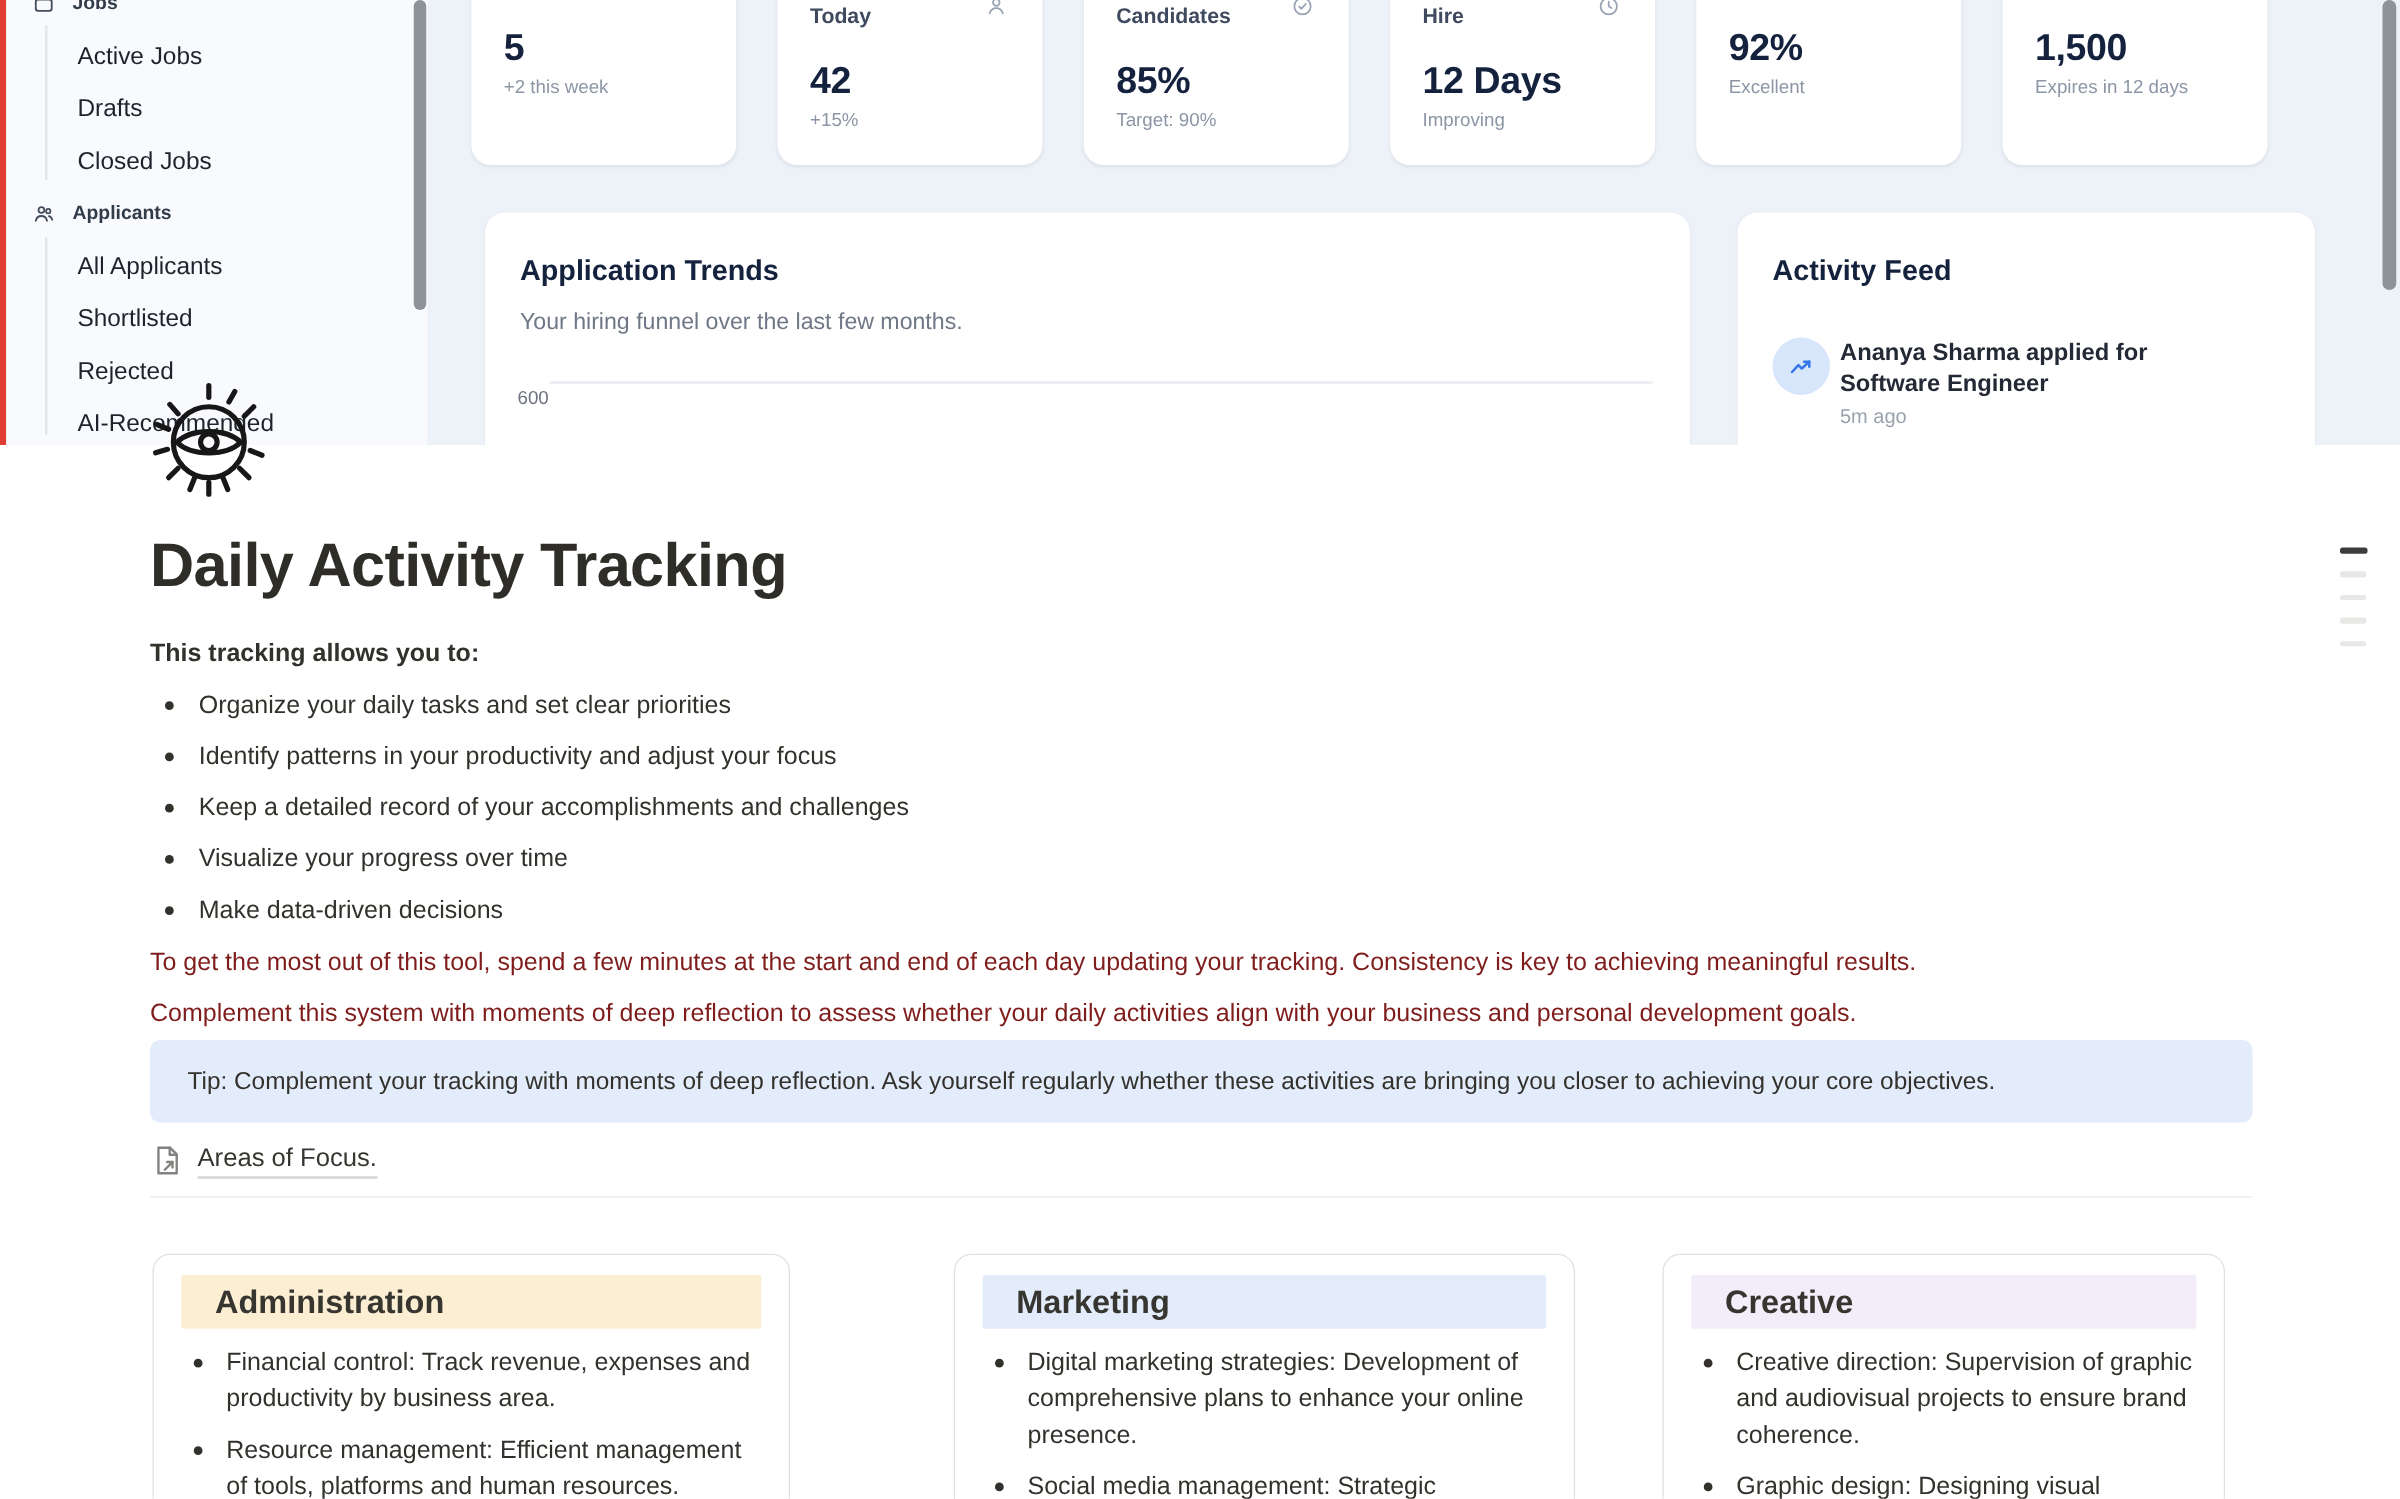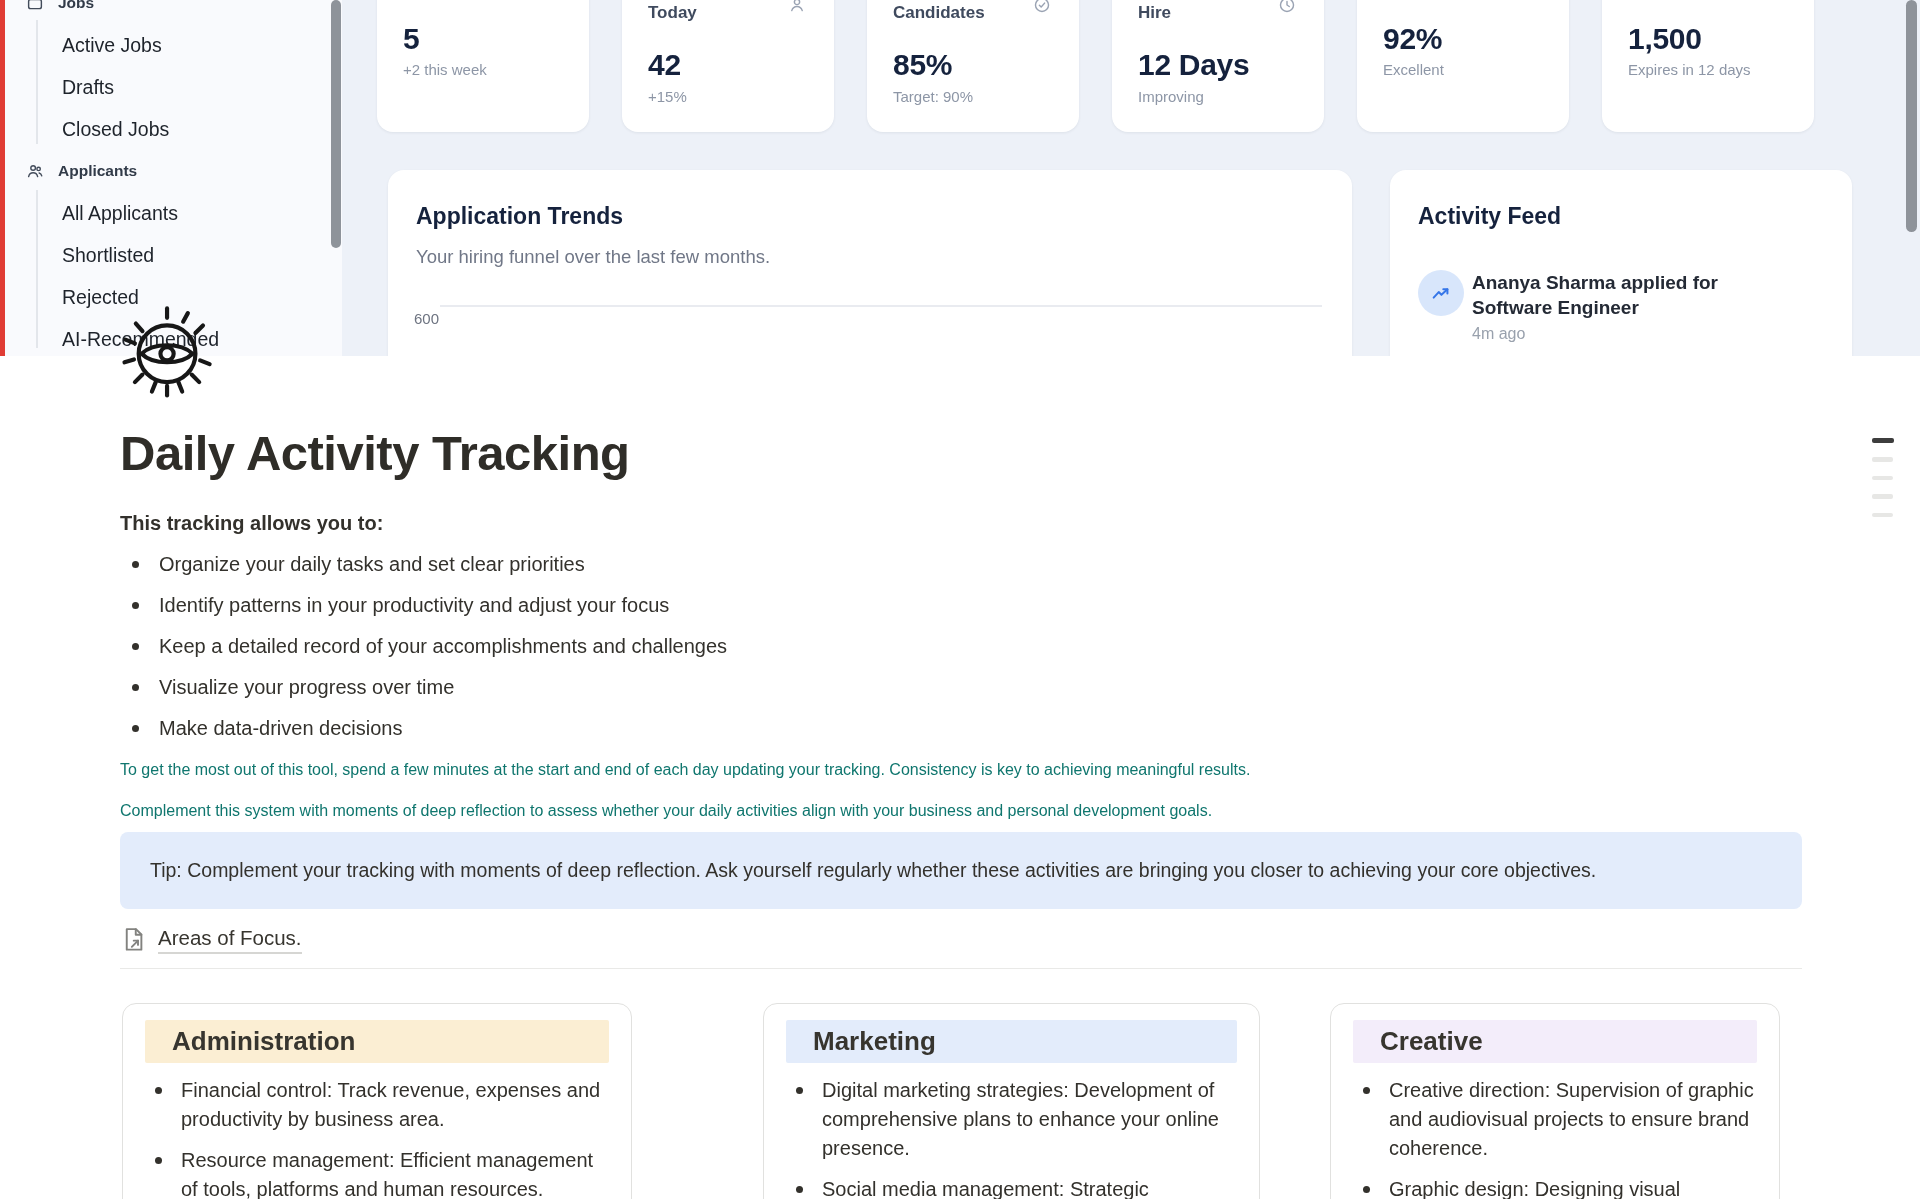--- a/index.html
+++ b/index.html
@@ -46,23 +46,23 @@
 
   
   .doc{position:absolute;left:0;top:356px;width:1920px;height:843px;background:#ffffff;}
   .doc-wrap{position:absolute;left:120px;top:0;width:1682px;}
   .doc-title{padding-top:66px;font-size:49px;line-height:62px;font-weight:700;color:#2f2d28;letter-spacing:-.5px;}
   .doc-intro{margin-top:28px;font-size:20px;font-weight:700;color:#33312c;}
   .doc-bullets{list-style:none;margin:14px 0 0 0;padding:0;}
   .doc-bullets li{position:relative;padding-left:39px;margin-bottom:11px;font-size:20px;line-height:30px;color:#33312c;}
   .doc-bullets li::before,.fc-bullets li::before{content:"";position:absolute;left:12px;top:12px;width:7px;height:7px;
       border-radius:50%;background:#33312c;}
-  .doc-p{margin:12px 0 0 0;font-size:16px;line-height:30px;color:#0f766e;}
+  .doc-p{margin:12px 0 0 0;font-size:20px;line-height:30px;color:#7f1d1d;}
   .doc-p + .doc-p{margin-top:11px;}
-  .tip-box{margin-top:6px;height:77px;border-radius:8px;display:flex;align-items:center;padding:0 30px;
+  .tip-box{margin-top:6px;height:66px;border-radius:8px;display:flex;align-items:center;padding:0 30px;
            font-size:19.5px;color:#33312c;}
   .link-row{margin-top:17px;display:flex;align-items:flex-start;gap:11px;height:34px;cursor:pointer;width:max-content;}
   .link-row svg{width:27px;height:27px;color:#82827f;}
   .link-label{font-size:20.5px;color:#37352f;border-bottom:2px solid #d6d6d3;padding-bottom:2px;}
   .doc-divider{margin-top:8px;border:0;border-top:1.5px solid #e9e9e7;width:100%;}
 
   .focus-card{position:absolute;top:1003px;height:260px;background:#fff;border:1.5px solid #e1e1df;border-radius:14px;
               padding:16px 22px;box-sizing:border-box;overflow:hidden;}
   .fc-highlight{padding:5px 27px;margin-bottom:13px;border-radius:2px;}
   .fc-title{font-size:26px;line-height:33px;font-weight:700;color:#37352f;}
@@ -170,21 +170,21 @@
     <div class="panel" id="activity">
       <div class="panel-title">Activity Feed</div>
       <div class="feed-avatar" style="background: rgb(216, 230, 251); color: rgb(53, 118, 232);">
         <svg viewBox="0 0 24 24" fill="none" stroke="currentColor" stroke-width="2.2" stroke-linecap="round" stroke-linejoin="round">
           <path d="M4 17l5.5-6 3 3L19 8"></path>
             <path d="M14.5 8H19v4.5"></path>
         </svg>
       </div>
       <div class="feed-body">
         <div class="feed-text">Ananya Sharma applied for Software Engineer</div>
-        <div class="feed-time">4m ago</div>
+        <div class="feed-time">5m ago</div>
       </div>
     </div>
 
     <div class="page-scroll"></div>
   </div>
 
   <div class="doc">
     <div class="doc-wrap">
       <div class="doc-title">Daily Activity Tracking</div>
       <div class="doc-intro">This tracking allows you to:</div>

